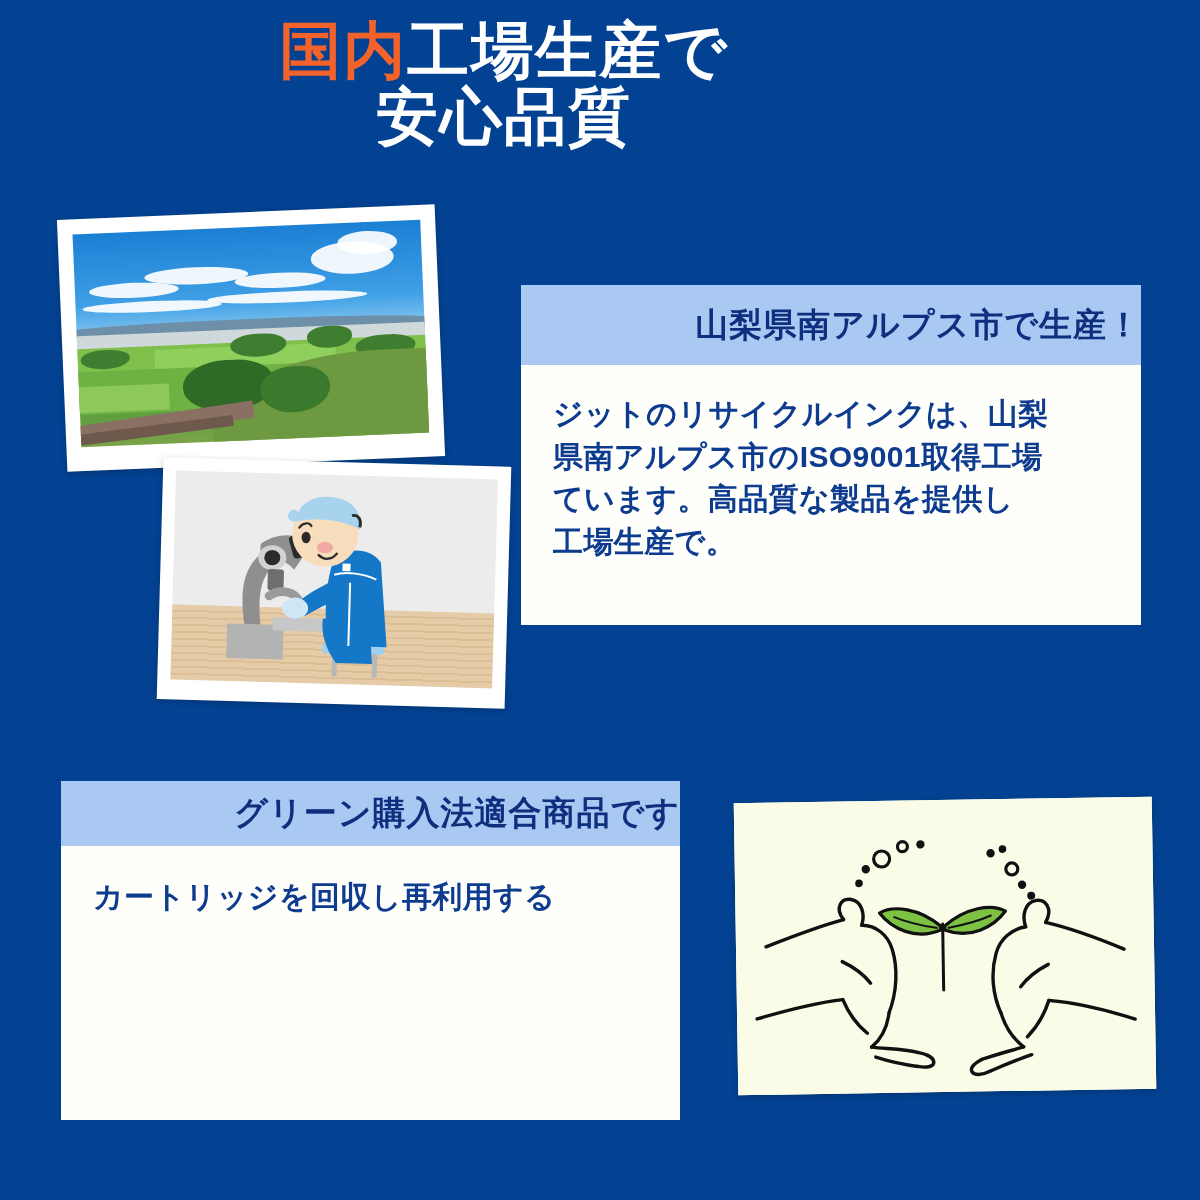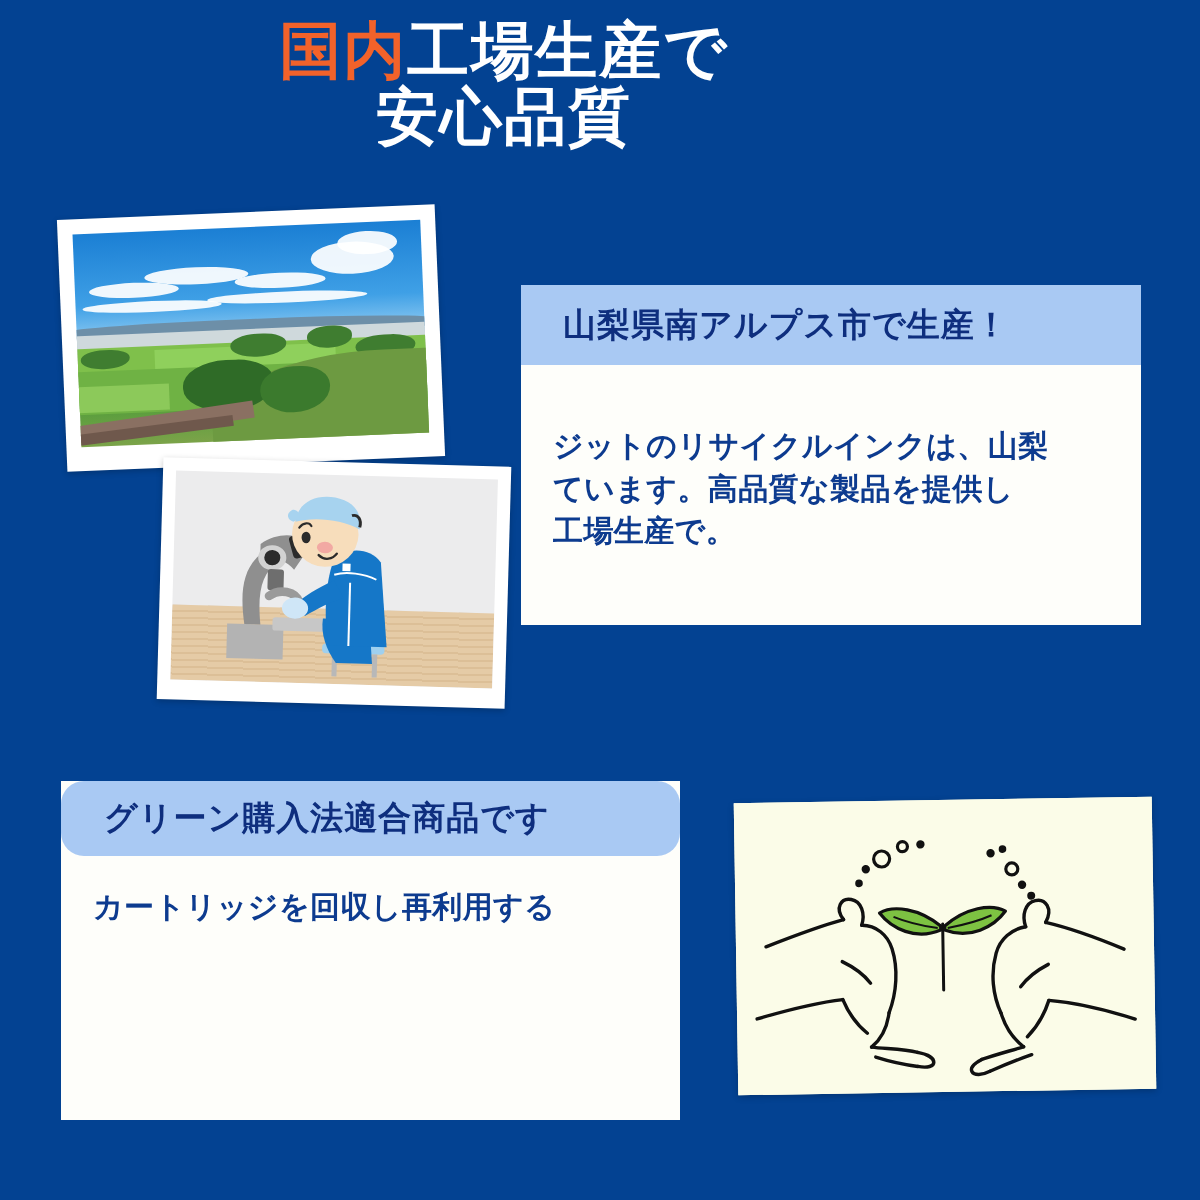--- a/index.html
+++ b/index.html
@@ -149,20 +149,21 @@
     position: absolute;
     background: #fefefa;
     box-sizing: border-box;
     overflow: hidden;
   }
   .card-header {
     background: #a9c9f3;
     display: flex;
     align-items: center;
     box-sizing: border-box;
+    justify-content: flex-end;
   }
   .card-header-text {
     font-size: 33px;
     font-weight: 700;
     color: #0e2e7e;
     letter-spacing: 1px;
     white-space: nowrap;
   }
   .card-body {
     box-sizing: border-box;
@@ -181,33 +182,31 @@
     top: 285px;
     width: 620px;
     height: 340px;
   }
   #card-yamanashi .card-header {
     height: 80px;
     padding-left: 42px;
   }
   #card-yamanashi .card-body {
     padding: 28px 0 0 32px;
-    margin-top: 32px;
   }
 
   #card-green {
     left: 61px;
     top: 781px;
     width: 619px;
     height: 339px;
   }
   #card-green .card-header {
-    height: 75px;
+    height: 65px;
     padding-left: 43px;
-    border-radius: 23px;
   }
   #card-green .card-body {
     padding: 30px 0 0 32px;
   }
 </style>
 </head>
 <body>
 
 <div class="title-block">
   <div class="title-line"><span class="title-accent">国内</span><span>工場生産で</span></div>
@@ -293,20 +292,21 @@
     </svg>
   </div>
 </div>
 
 <div class="info-card" id="card-yamanashi">
   <div class="card-header">
     <span class="card-header-text">山梨県南アルプス市で生産！</span>
   </div>
   <div class="card-body">
     <div class="card-body-line">ジットのリサイクルインクは、山梨</div>
+    <div class="card-body-line">県南アルプス市のISO9001取得工場</div>
     <div class="card-body-line">ています。高品質な製品を提供し</div>
     <div class="card-body-line">工場生産で。</div>
   </div>
 </div>
 
 <div class="info-card" id="card-green">
   <div class="card-header">
     <span class="card-header-text">グリーン購入法適合商品です</span>
   </div>
   <div class="card-body">

